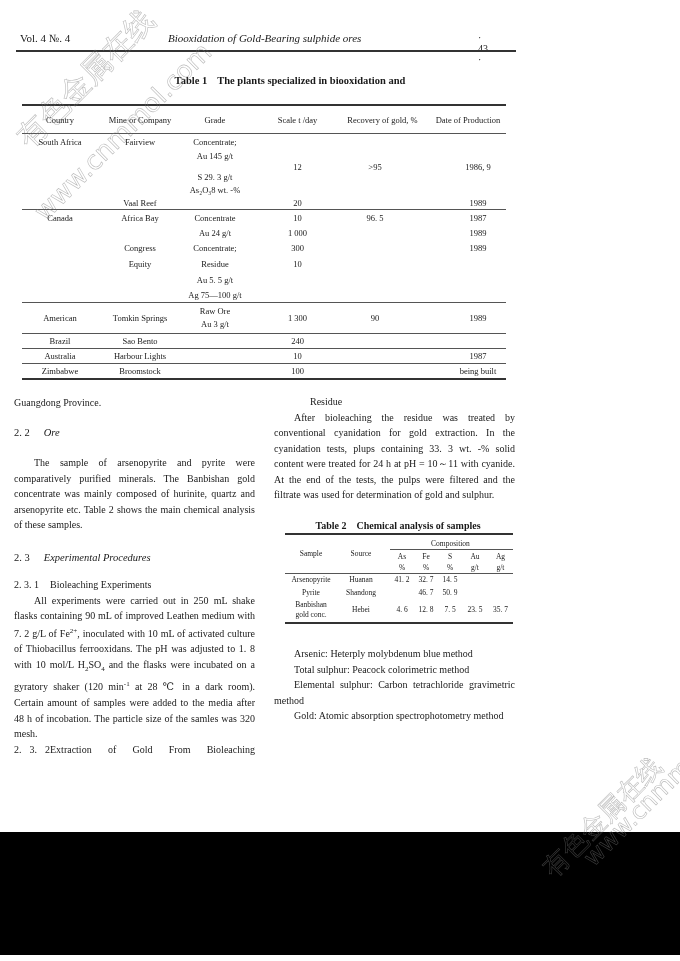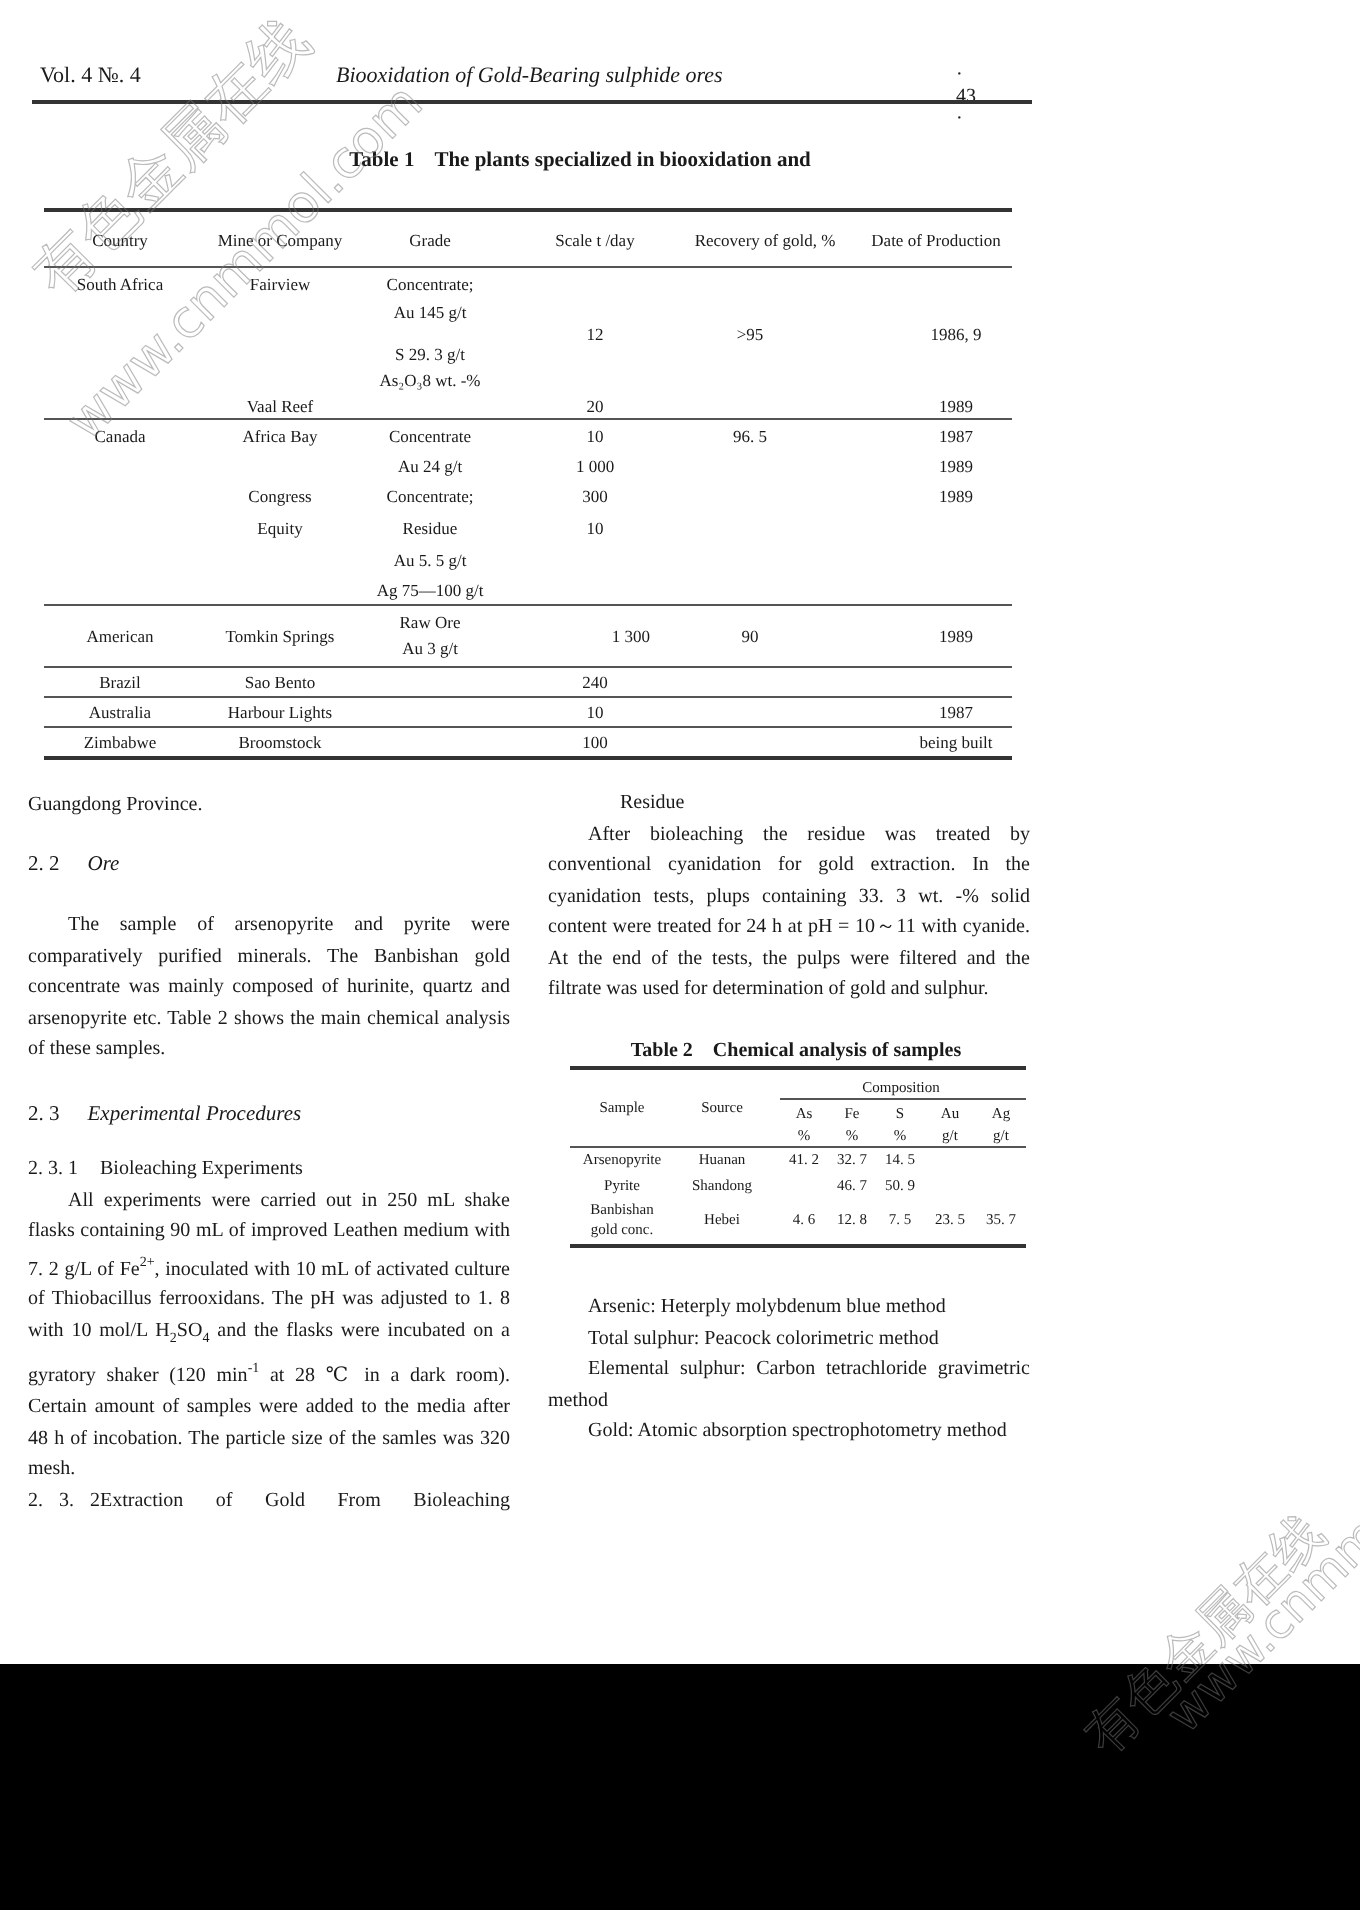--- a/index.html
+++ b/index.html
@@ -122,21 +122,21 @@
     <div class="cell c-grade" style="top:275px;">Au 5. 5 g/t</div>
     <div class="cell c-grade" style="top:290px;">Ag 75—100 g/t</div>
   </div>
   <div class="rule thin" style="left:22px;top:302px;width:484px;"></div>
 
   <div>
     <div class="cell c-country" style="top:313px;">American</div>
     <div class="cell c-mine" style="top:313px;">Tomkin Springs</div>
     <div class="cell c-grade" style="top:306px;">Raw Ore</div>
     <div class="cell c-grade" style="top:319px;">Au 3 g/t</div>
-    <div class="cell c-scale" style="top:313px;text-align:right;">1 300</div>
+    <div class="cell c-scale" style="top:313px;">1 300</div>
     <div class="cell c-rec" style="top:313px;">90</div>
     <div class="cell c-date" style="top:313px;">1989</div>
   </div>
   <div class="rule thin" style="left:22px;top:333px;width:484px;"></div>
 
   <div>
     <div class="cell c-country" style="top:336px;">Brazil</div>
     <div class="cell c-mine" style="top:336px;">Sao Bento</div>
     <div class="cell c-scale" style="top:336px;">240</div>
   </div>

